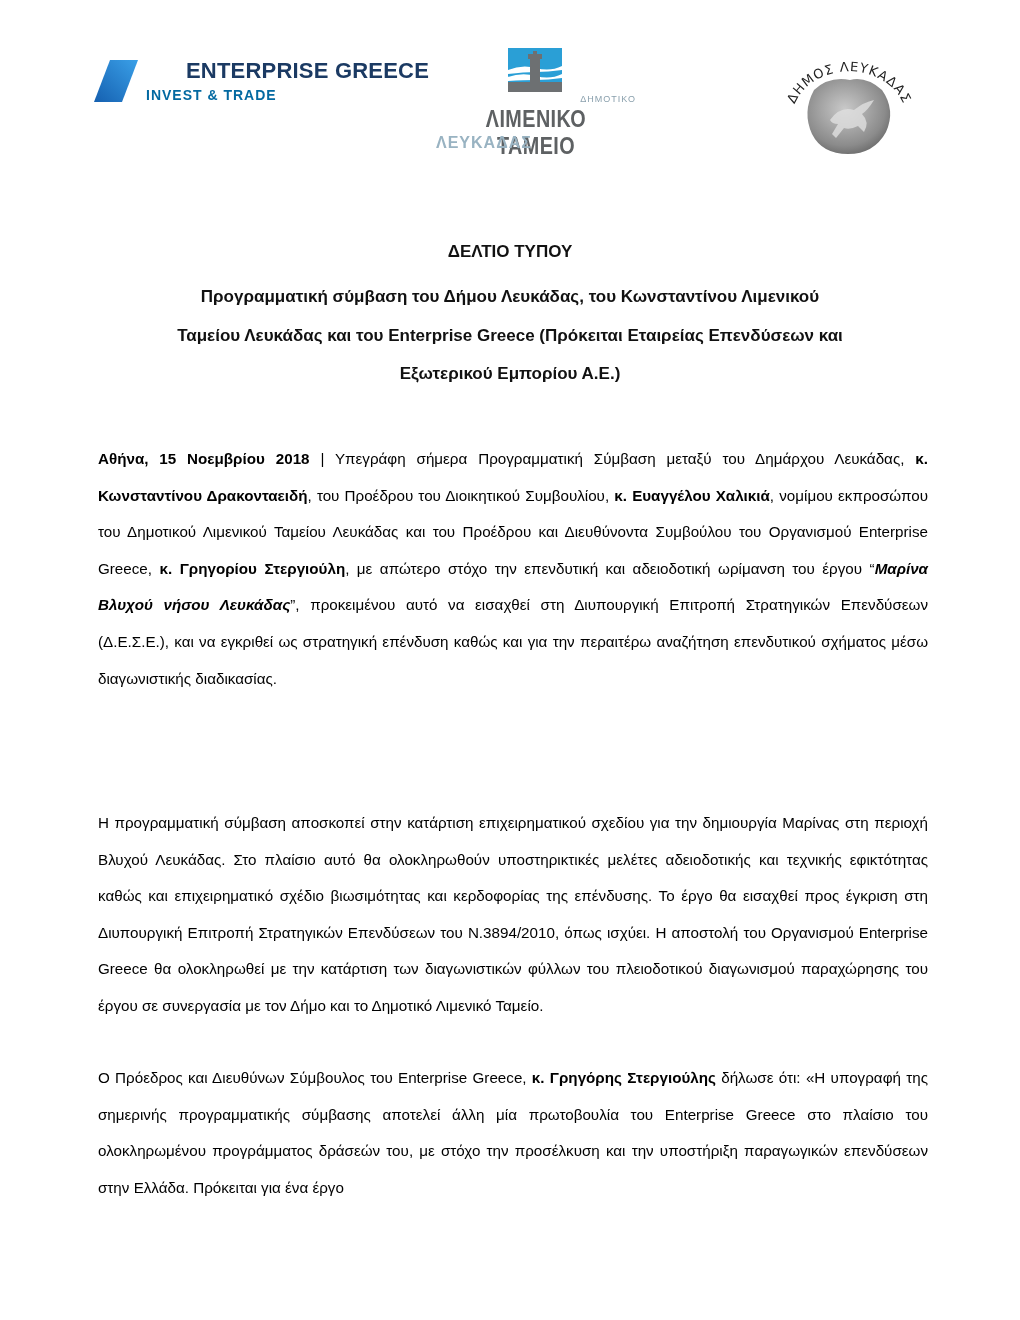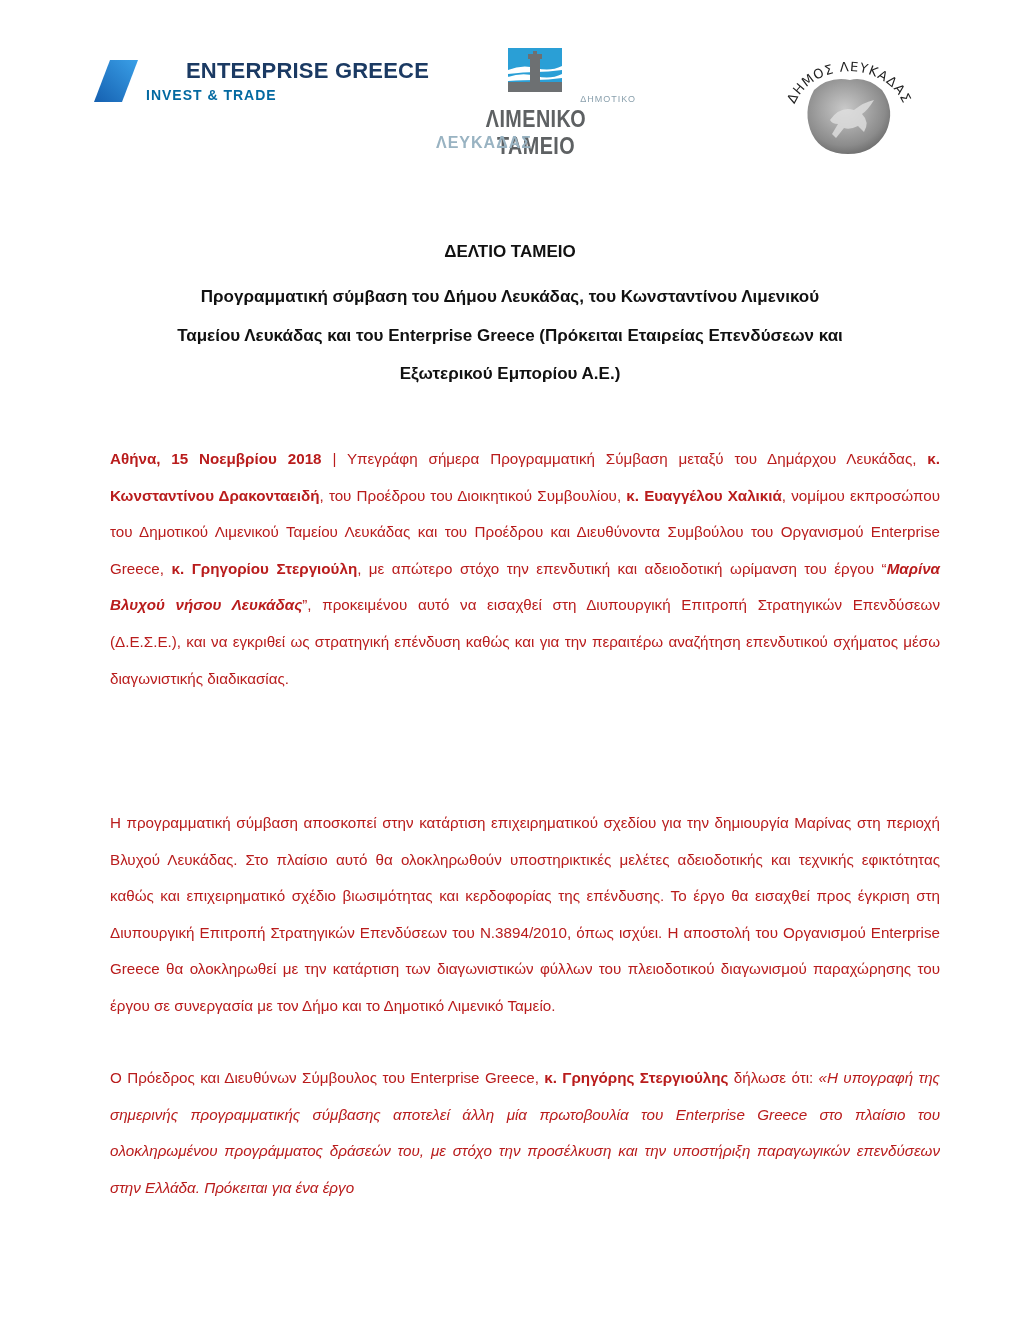--- a/index.html
+++ b/index.html
@@ -23,28 +23,28 @@
 
   .logo-dimos { position: absolute; left: 774px; top: 50px; width: 150px; height: 110px; }
 
   .heading { position: absolute; left: 90px; width: 840px; text-align: center; font-weight: bold;
              font-size: 17px; color: #111; }
   .h-title { top: 242px; }
   .h-l1 { top: 287px; }
   .h-l2 { top: 326px; }
   .h-l3 { top: 364px; }
 
-  .para { position: absolute; left: 110px; width: 830px; font-size: 15.2px; line-height: 36.6px;
-          text-align: justify; color: #b91c1c; }
+  .para { position: absolute; left: 98px; width: 830px; font-size: 15.2px; line-height: 36.6px;
+          text-align: justify; color: #000000; }
   .p1 { top: 441px; }
   .p2 { top: 805px; }
   .p3 { top: 1060px; }
   b { font-weight: bold; }
   .bi { font-weight: bold; font-style: italic; }
-  .it { font-style: italic; }
+  .it { }
 </style>
 </head>
 <body>
 
 <div class="logo-eg">
   <svg class="eg-slash" viewBox="0 0 44 42">
     <defs>
       <linearGradient id="egg" x1="0" y1="1" x2="1" y2="0">
         <stop offset="0" stop-color="#1560b0"></stop>
         <stop offset="1" stop-color="#3aa0e8"></stop>
@@ -82,21 +82,21 @@
       </radialGradient>
     </defs>
     <text font-size="13" fill="#222" font-family="DejaVu Sans, sans-serif" letter-spacing="1">
       <textPath href="#arc" startOffset="50%" text-anchor="middle" id="arc-text">ΔΗΜΟΣ ΛΕΥΚΑΔΑΣ</textPath>
     </text>
     <path d="M40 40 Q55 26 76 30 Q92 26 108 40 Q122 60 112 82 Q100 104 74 104 Q48 104 38 84 Q28 62 40 40 Z" fill="url(#coin)"></path>
     <path d="M56 70 Q66 56 80 60 Q90 52 100 50 Q94 60 88 64 Q96 72 90 82 L84 76 Q76 80 70 78 L62 88 L58 84 L64 74 Q58 74 56 70 Z" fill="#e0e0e0" opacity="0.8"></path>
   </svg>
 </div>
 
-<div class="heading h-title">ΔΕΛΤΙΟ ΤΑΜΕΙΟ</div>
+<div class="heading h-title">ΔΕΛΤΙΟ ΤΥΠΟΥ</div>
 <div class="heading h-l1">Προγραμματική σύμβαση του Δήμου Λευκάδας, του Κωνσταντίνου Λιμενικού</div>
 <div class="heading h-l2">Ταμείου Λευκάδας και του Enterprise Greece (Πρόκειται Εταιρείας Επενδύσεων και</div>
 <div class="heading h-l3">Εξωτερικού Εμπορίου Α.Ε.)</div>
 
 <div class="para p1"><b>Αθήνα, 15 Νοεμβρίου 2018</b><span>  | Υπεγράφη σήμερα Προγραμματική Σύμβαση μεταξύ του Δημάρχου Λευκάδας,  </span><b>κ. Κωνσταντίνου Δρακονταειδή</b><span>, του Προέδρου του Διοικητικού Συμβουλίου, </span><b>κ. Ευαγγέλου Χαλικιά</b><span>, νομίμου εκπροσώπου του Δημοτικού Λιμενικού Ταμείου Λευκάδας και του Προέδρου και Διευθύνοντα Συμβούλου του Οργανισμού Enterprise Greece, </span><b>κ. Γρηγορίου Στεργιούλη</b><span>, με απώτερο στόχο την επενδυτική και αδειοδοτική ωρίμανση του έργου “</span><span class="bi">Μαρίνα Βλυχού νήσου Λευκάδας</span><span>”, προκειμένου αυτό να εισαχθεί στη Διυπουργική Επιτροπή Στρατηγικών Επενδύσεων (Δ.Ε.Σ.Ε.), και να εγκριθεί ως στρατηγική επένδυση καθώς και για την περαιτέρω αναζήτηση επενδυτικού σχήματος μέσω διαγωνιστικής διαδικασίας.</span></div>
 
 <div class="para p2">Η προγραμματική σύμβαση αποσκοπεί στην κατάρτιση επιχειρηματικού σχεδίου για την δημιουργία Μαρίνας στη περιοχή Βλυχού Λευκάδας. Στο πλαίσιο αυτό θα ολοκληρωθούν υποστηρικτικές μελέτες αδειοδοτικής και τεχνικής εφικτότητας καθώς και επιχειρηματικό σχέδιο βιωσιμότητας και κερδοφορίας της επένδυσης.  Το έργο θα εισαχθεί προς έγκριση στη Διυπουργική Επιτροπή Στρατηγικών Επενδύσεων του Ν.3894/2010, όπως ισχύει. Η αποστολή του Οργανισμού Enterprise Greece  θα ολοκληρωθεί με την κατάρτιση των διαγωνιστικών φύλλων του πλειοδοτικού διαγωνισμού παραχώρησης του έργου σε συνεργασία με τον Δήμο και το Δημοτικό Λιμενικό Ταμείο.</div>
 
 <div class="para p3"><span>Ο Πρόεδρος και Διευθύνων Σύμβουλος του Enterprise Greece, </span><b>κ. Γρηγόρης Στεργιούλης</b><span> δήλωσε ότι: </span><span class="it">«Η υπογραφή της σημερινής προγραμματικής σύμβασης αποτελεί άλλη μία πρωτοβουλία του Enterprise Greece στο πλαίσιο του ολοκληρωμένου προγράμματος δράσεών του, με στόχο την προσέλκυση και την υποστήριξη παραγωγικών επενδύσεων στην Ελλάδα. Πρόκειται για ένα έργο</span></div>
 

